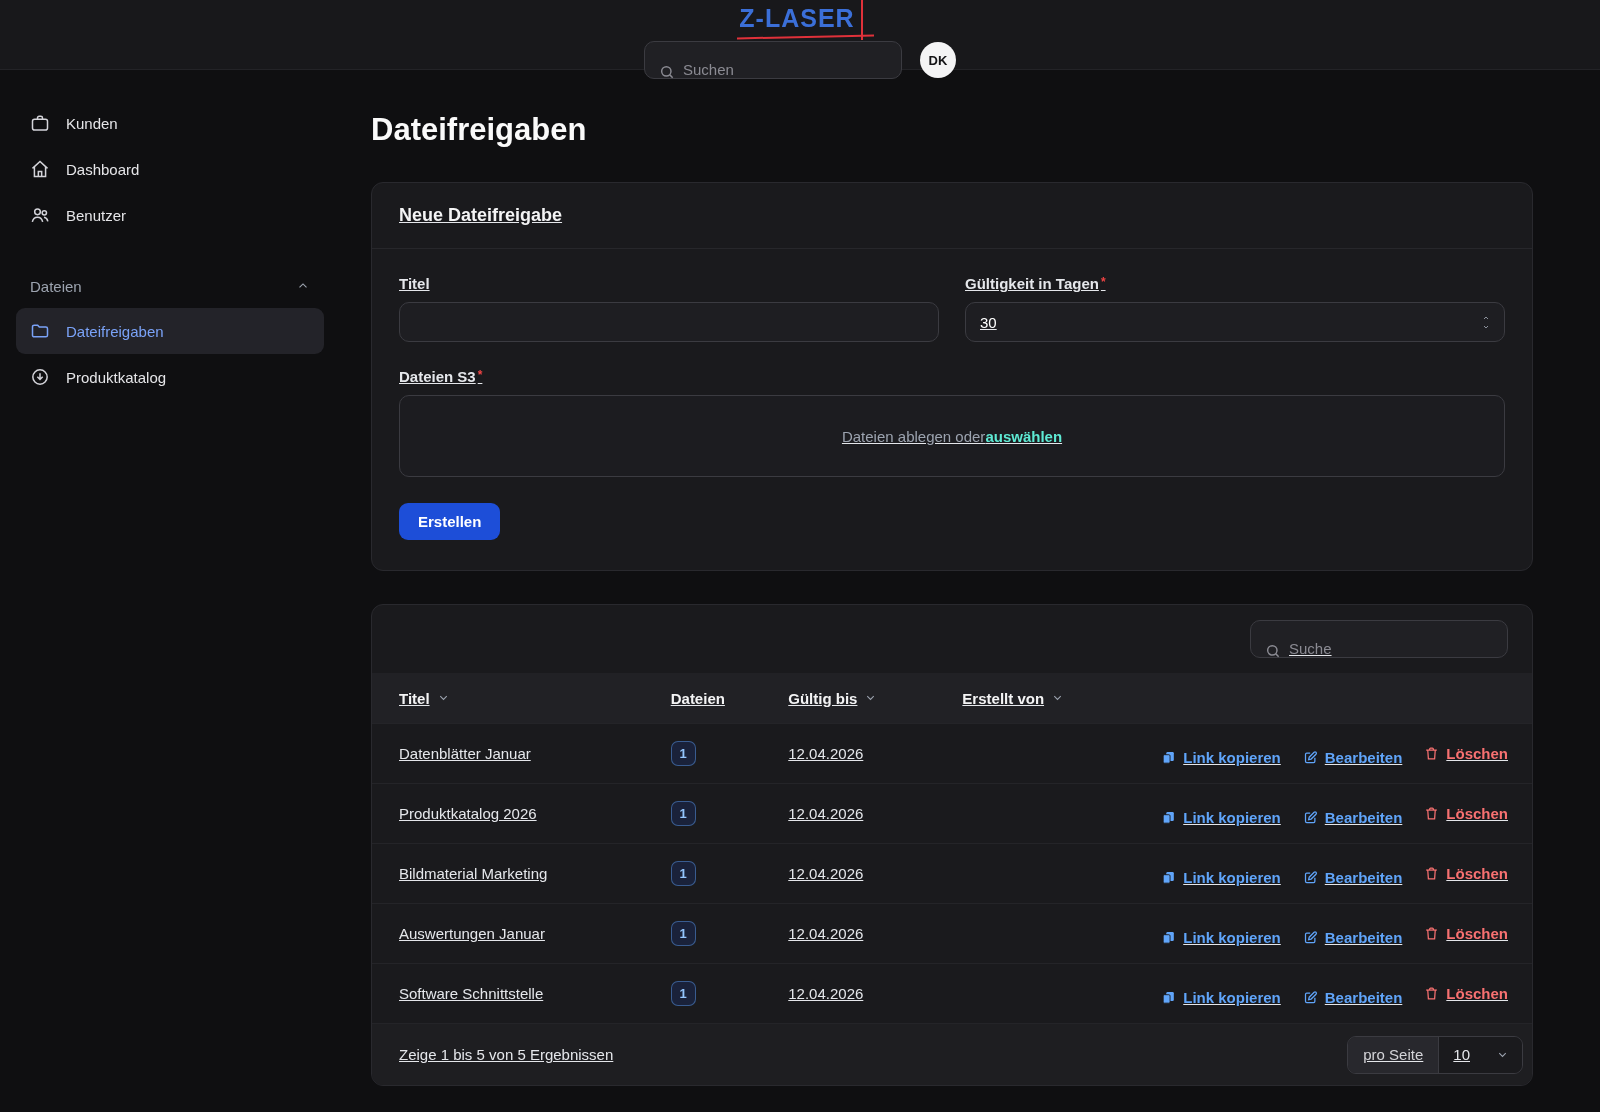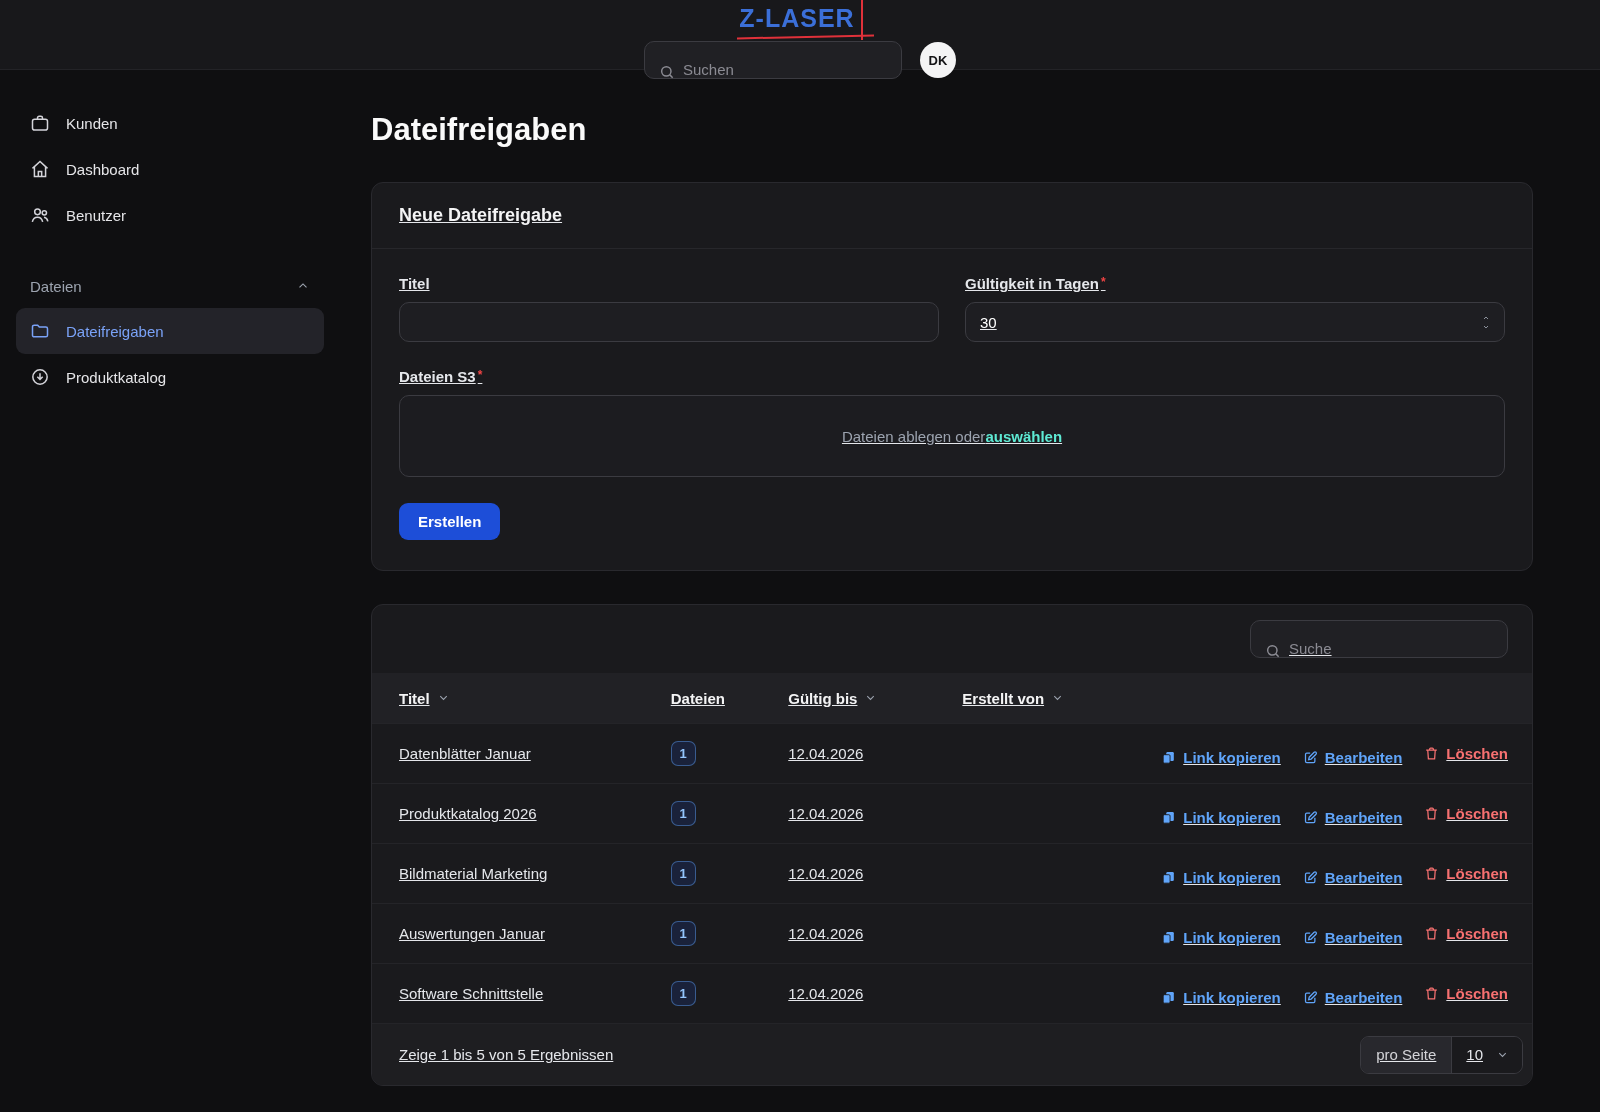--- a/index.html
+++ b/index.html
@@ -294,21 +294,21 @@
   .per-page-label {
     display: flex;
     align-items: center;
     padding: 0 15px;
     background: #28282d;
     color: #d4d4d8;
   }
   .per-page-select {
     display: flex;
     align-items: center;
-    gap: 13px;
+    gap: 26px;
     padding: 0 12px 0 14px;
     background: #1a1a1d;
     color: #e5e7eb;
     border-left: 1px solid #3b3b41;
     cursor: pointer;
   }
   .per-page-select .icon-sm { color: #9ca3af; }
 </style>
 </head>
 <body>

